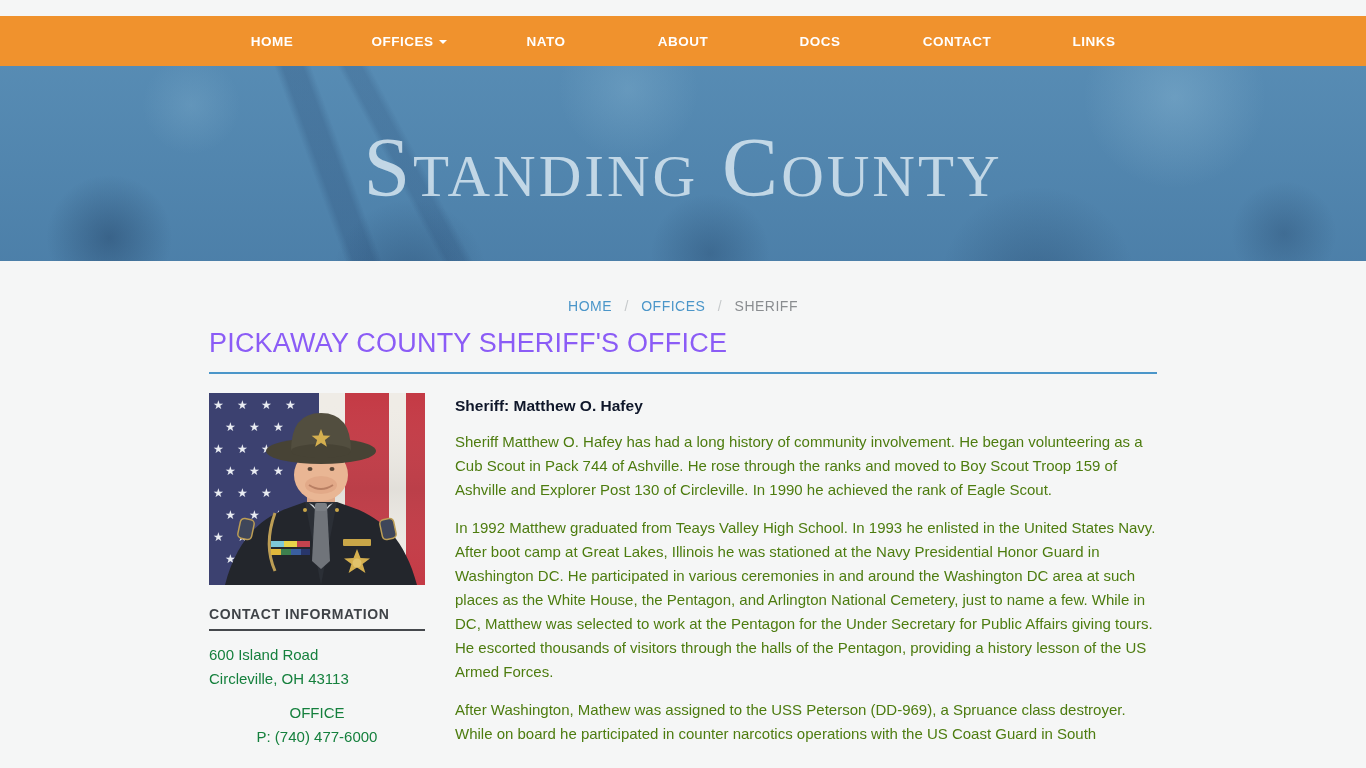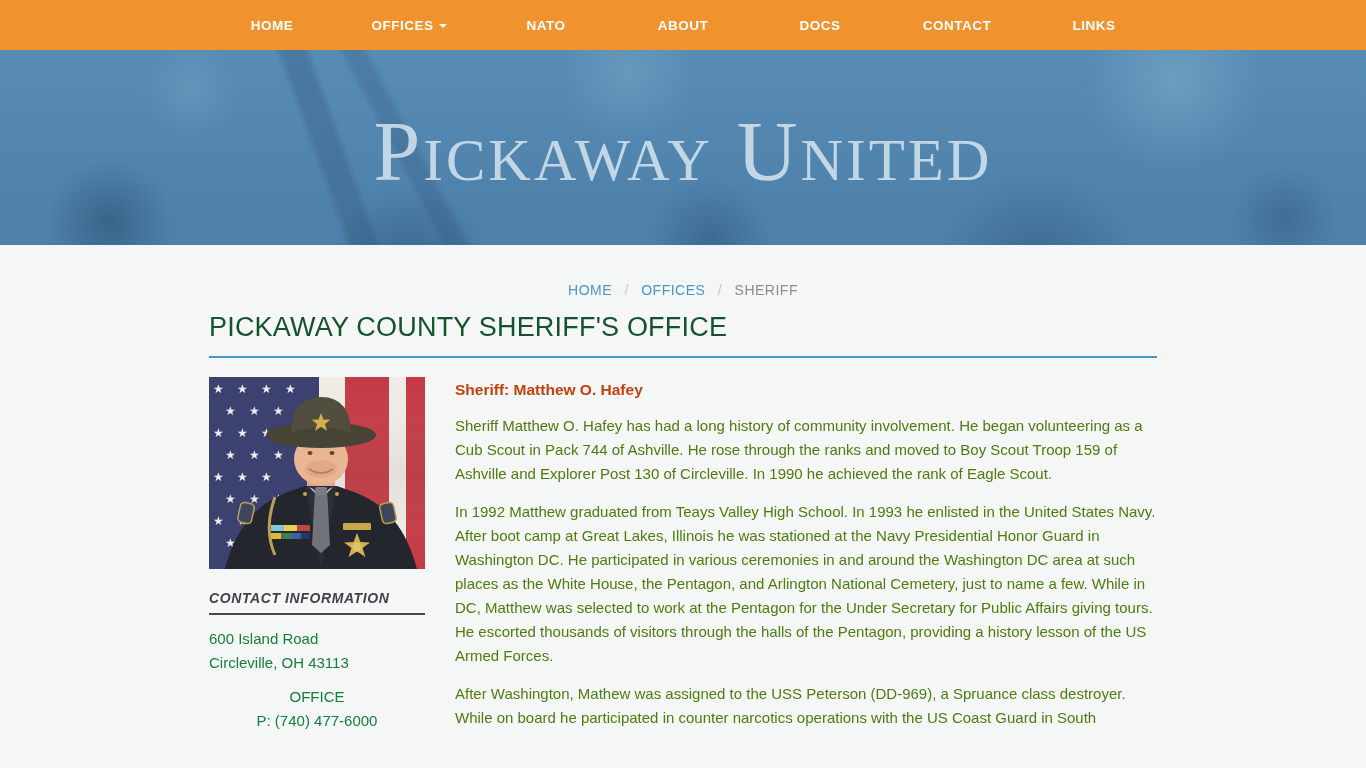--- a/index.html
+++ b/index.html
@@ -1,20 +1,20 @@
 <!DOCTYPE html>
 <html><head>
 <meta charset="utf-8">
 <style>
   * { box-sizing: border-box; }
   html, body { margin: 0; padding: 0; }
   body { background: #f5f6f6; font-family: "Liberation Sans", sans-serif; }
   .viewport {
     position: relative; width: 1366px; height: 732px; overflow: hidden;
-    background: #f5f6f6; margin: 0 auto;
+    background: #f5f6f6; margin: 16px auto;
   }
 
   
   .topnav {
     height: 50px; background: #F0922D;
     display: flex; align-items: center; justify-content: center;
   }
   .topnav ul { list-style: none; margin: 0; padding: 0; display: flex; }
   .topnav li {
     width: 137px; text-align: center; color: #ffffff;
@@ -56,61 +56,61 @@
 
   
   .container { width: 948px; margin: 0 auto; padding-top: 37px; }
 
   .breadcrumb { font-size: 14px; letter-spacing: 0.5px; color: #8a8d90; text-align: center; }
   .breadcrumb a { color: #4B96C9; text-decoration: none; cursor: pointer; }
   .breadcrumb .sep { color: #c6c9cb; margin: 0 8px; }
 
   .page-title {
     margin: 14px 0 0 0; font-size: 27px; font-weight: 400;
-    color: #14532d; letter-spacing: 0.2px;
+    color: #8b5cf6; letter-spacing: 0.2px;
   }
   .title-rule { height: 2px; background: #4B96C9; border: none; margin: 13px 0 0 0; }
 
   .content-row { display: flex; margin-top: 19px; }
   .left-col { flex: 0 0 216px; width: 216px; margin-right: 30px; }
   .right-col { flex: 1; min-width: 0; }
 
   
   .photo { width: 216px; height: 192px; display: block; }
   .contact-heading {
     margin: 21px 0 0 0; font-size: 14px; font-weight: bold;
     color: #3f4347; letter-spacing: 0.6px;
-    padding-bottom: 7px; border-bottom: 2px solid #45484c; font-style: italic;
+    padding-bottom: 7px; border-bottom: 2px solid #45484c;
   }
   .contact-block { margin: 12px 0 0 0; font-size: 15px; line-height: 24px; color: #15803d; }
   .contact-block + .contact-block { margin-top: 10px; text-align: center; }
 
   
-  .sheriff-heading { margin: 3px 0 14px 0; font-size: 15.5px; line-height: 20px; font-weight: bold; color: #c2410c; }
+  .sheriff-heading { margin: 3px 0 14px 0; font-size: 15.5px; line-height: 20px; font-weight: bold; color: #0f172a; }
   .right-col p { margin: 0 0 14px 0; font-size: 15px; line-height: 24px; color: #4d7c0f; }
 </style>
 </head>
 <body>
 
 <div class="viewport">
 
   <nav class="topnav">
     <ul>
       <li><span>HOME</span></li>
       <li><span>OFFICES</span><span class="caret"></span></li>
       <li><span>NATO</span></li>
       <li><span>ABOUT</span></li>
       <li><span>DOCS</span></li>
       <li><span>CONTACT</span></li>
       <li><span>LINKS</span></li>
     </ul>
   </nav>
 
   <header class="hero">
-    <div class="hero-title">Pickaway United</div>
+    <div class="hero-title">Standing County</div>
   </header>
 
   <main class="container">
 
     <div class="breadcrumb">
       <a>HOME</a>
       <span class="sep">/</span>
       <a>OFFICES</a>
       <span class="sep">/</span>
       <span>SHERIFF</span>

